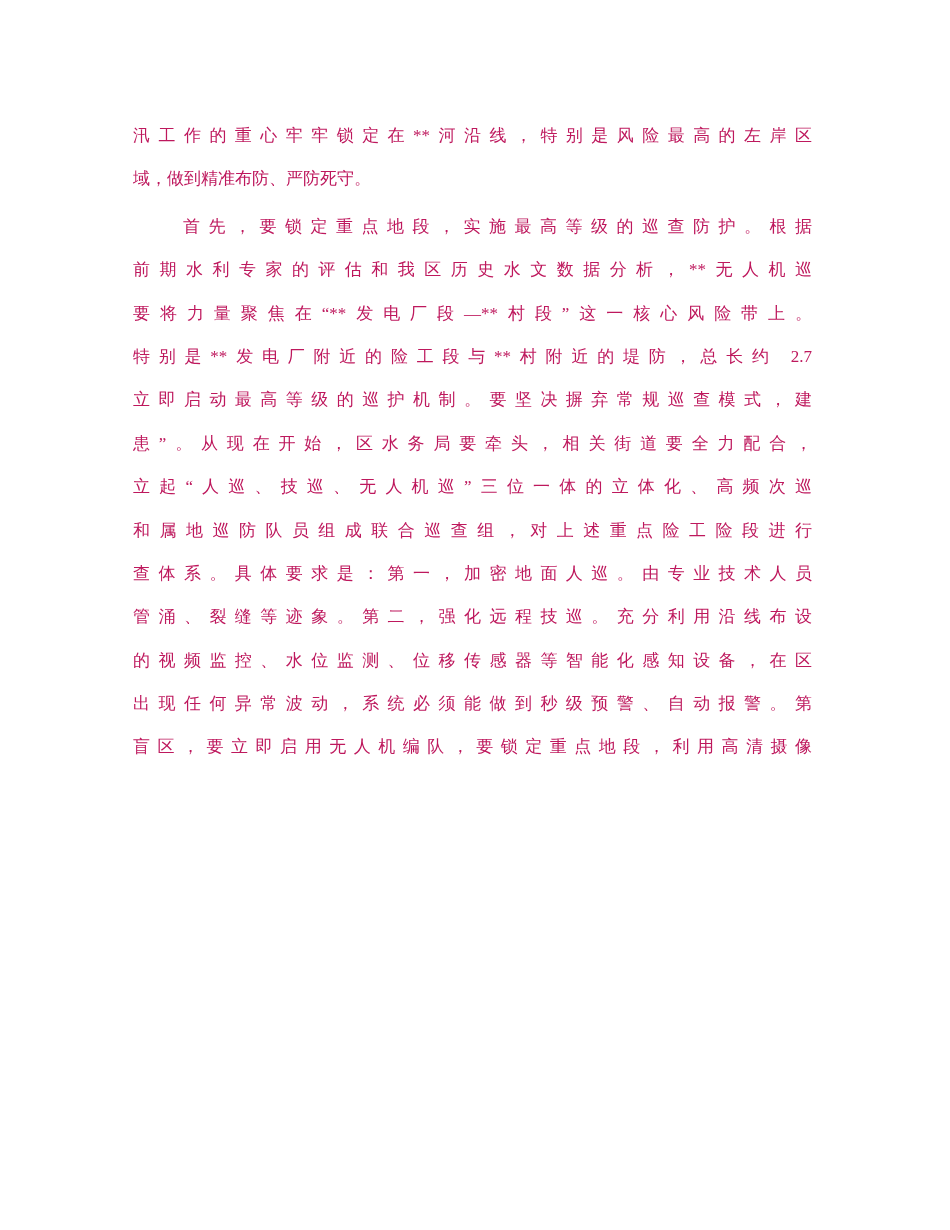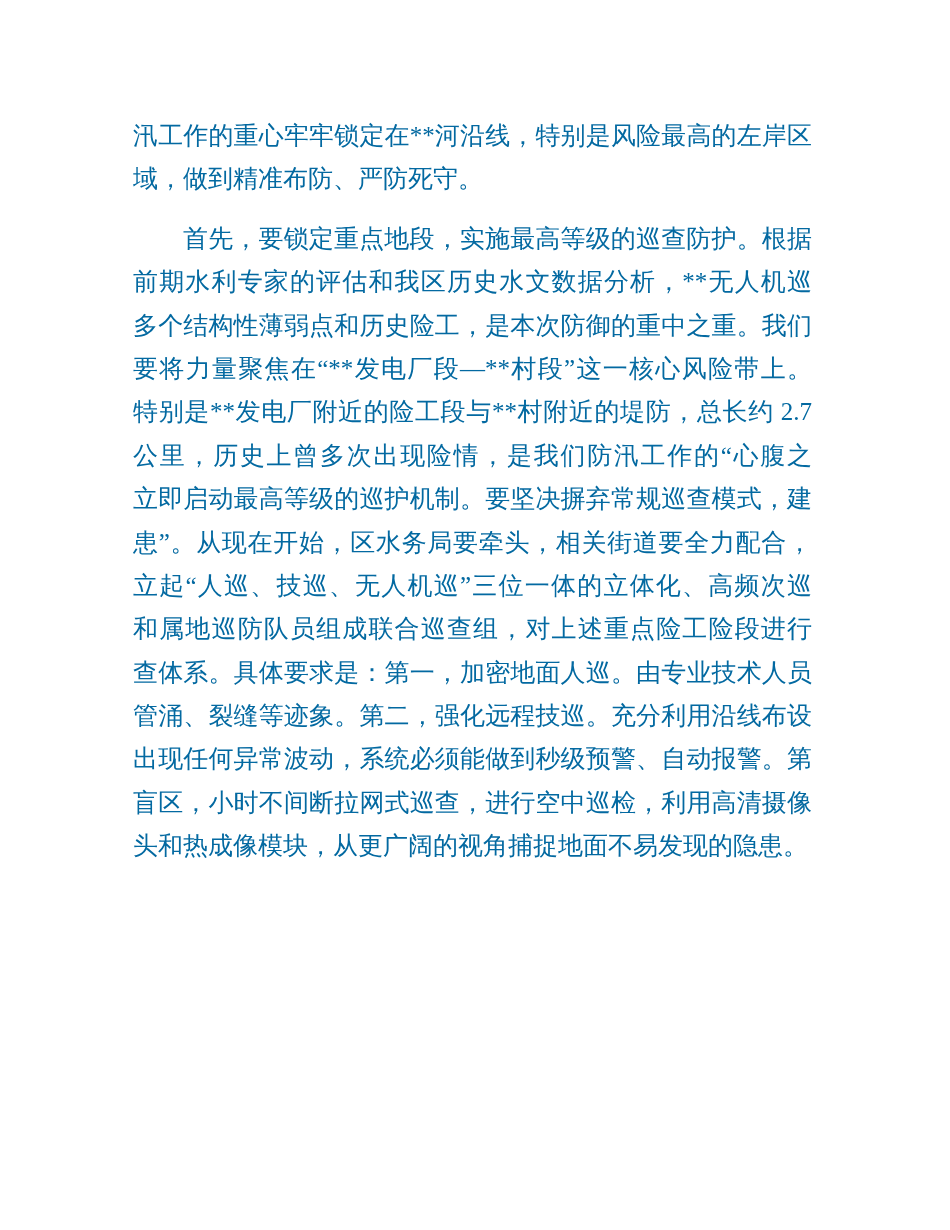--- a/index.html
+++ b/index.html
@@ -17,26 +17,26 @@
     width: 950px;
     height: 1230px;
     background: #ffffff;
     overflow: hidden;
   }
   .doc {
     position: absolute;
     left: 133px;
     top: 114px;
     width: 679px;
-    color: #0369a1;
-    font-size: 25px;
+    color: #be185d;
+    font-size: 17px;
     line-height: 43.4px;
   }
   .paragraph { margin: 0; }
-  .paragraph + .paragraph { margin-top: 16px; }
+  .paragraph + .paragraph { margin-top: 4px; }
   .line {
     text-align: justify;
     text-align-last: justify;
     overflow: hidden;
     height: 43.4px;
   }
   .line.last { text-align-last: left; }
   .line.indent { text-indent: 50px; }
 </style>
 </head>
@@ -44,28 +44,26 @@
 
 <div class="page">
   <div class="doc">
       <div class="paragraph">
         <div class="line">汛工作的重心牢牢锁定在**河沿线，特别是风险最高的左岸区</div>
         <div class="line last">域，做到精准布防、严防死守。</div>
       </div>
       <div class="paragraph">
         <div class="line indent">首先，要锁定重点地段，实施最高等级的巡查防护。根据</div>
         <div class="line">前期水利专家的评估和我区历史水文数据分析，**无人机巡</div>
-        <div class="line">多个结构性薄弱点和历史险工，是本次防御的重中之重。我们</div>
         <div class="line">要将力量聚焦在“**发电厂段—**村段”这一核心风险带上。</div>
         <div class="line">特别是**发电厂附近的险工段与**村附近的堤防，总长约 2.7</div>
-        <div class="line">公里，历史上曾多次出现险情，是我们防汛工作的“心腹之</div>
         <div class="line">立即启动最高等级的巡护机制。要坚决摒弃常规巡查模式，建</div>
         <div class="line">患”。从现在开始，区水务局要牵头，相关街道要全力配合，</div>
         <div class="line">立起“人巡、技巡、无人机巡”三位一体的立体化、高频次巡</div>
         <div class="line">和属地巡防队员组成联合巡查组，对上述重点险工险段进行</div>
         <div class="line">查体系。具体要求是：第一，加密地面人巡。由专业技术人员</div>
         <div class="line">管涌、裂缝等迹象。第二，强化远程技巡。充分利用沿线布设</div>
+        <div class="line">的视频监控、水位监测、位移传感器等智能化感知设备，在区</div>
         <div class="line">出现任何异常波动，系统必须能做到秒级预警、自动报警。第</div>
-        <div class="line">盲区，小时不间断拉网式巡查，进行空中巡检，利用高清摄像</div>
-        <div class="line last">头和热成像模块，从更广阔的视角捕捉地面不易发现的隐患。</div>
+        <div class="line">盲区，要立即启用无人机编队，要锁定重点地段，利用高清摄像</div>
       </div>
     </div>
 </div>
 
 </body></html>

